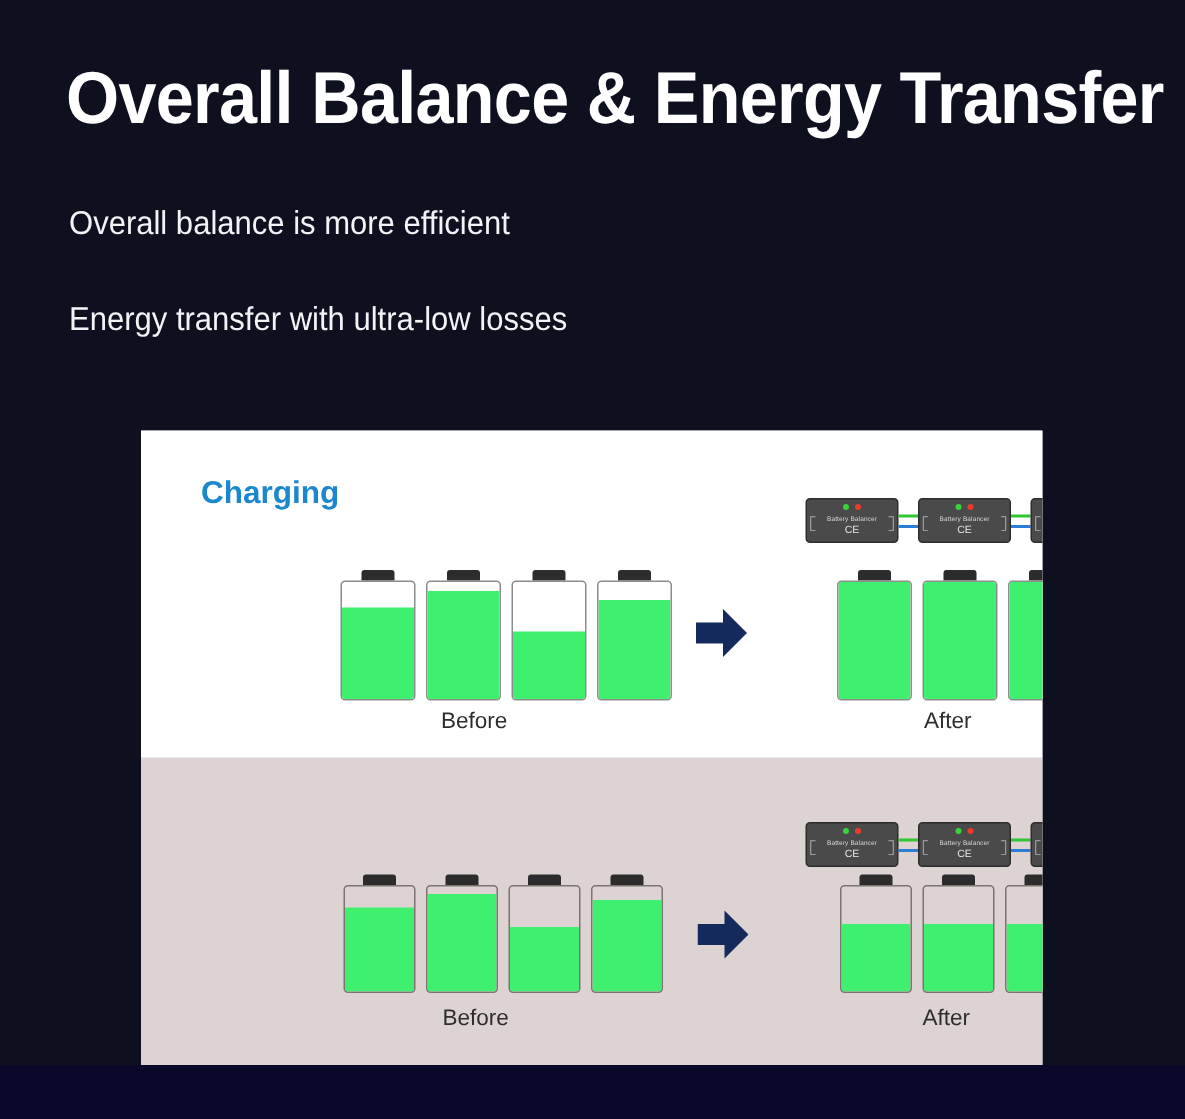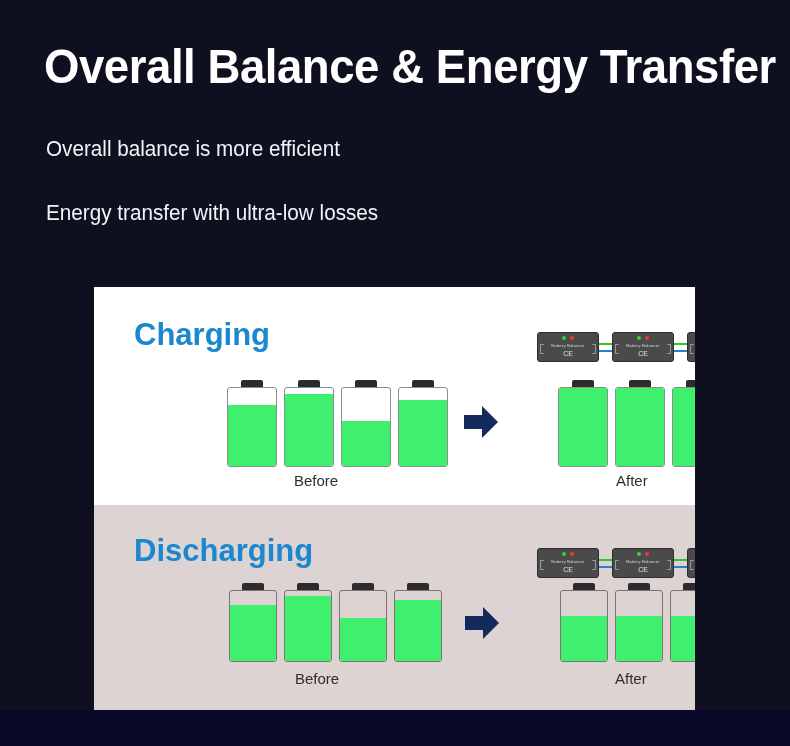--- a/index.html
+++ b/index.html
@@ -40,21 +40,21 @@
     width:601px; height:423px;
     background:#ffffff;
     overflow:hidden;
   }
   .panel{ position:relative; width:100%; }
   .panel-charging{ height:218px; background:#ffffff; }
   .panel-discharging{ height:205px; background:#ddd3d3; }
 
   .panel-title{
     position:absolute; left:40px; top:30px;
-    font-size:31px; font-weight:700; color:#1a87cf;
+    font-size:21px; font-weight:700; color:#1a87cf;
     letter-spacing:0px;
   }
   .panel-discharging .panel-title{ top:28px; }
 
   
   .bat-group{ position:absolute; display:flex; gap:7px; align-items:flex-end; }
   .grp-c-before{ left:133px; top:93px; }
   .grp-c-after { left:464px; top:93px; }
   .grp-d-before{ left:135px; top:78px; }
   .grp-d-after { left:466px; top:78px; }
@@ -233,21 +233,20 @@
           <div class="bat-body">
             <div class="bat-fill" style="height: 100%; background: rgb(63, 240, 110);"></div>
           </div>
         </div>
 
     </div>
     <div class="grp-label lbl-c-after">After</div>
   </div>
 
   <div class="panel panel-discharging" style="background: rgb(221, 211, 211);">
-    <div class="panel-title" style="color: rgb(26, 135, 207);">Discharging</div>
 
     <div class="balancer-row bal-d">
       <div class="balancer">
         <div class="bal-clip bal-clip-l"></div>
         <div class="bal-clip bal-clip-r"></div>
         <div class="bal-leds">
           <span class="led led-green"></span>
           <span class="led led-red"></span>
         </div>
         <div class="bal-name">Battery Balancer</div>

